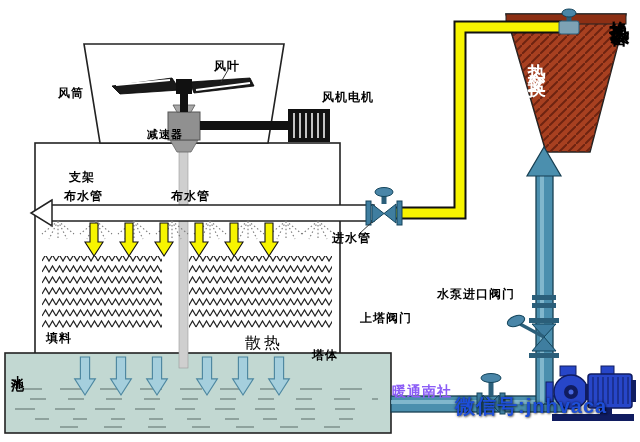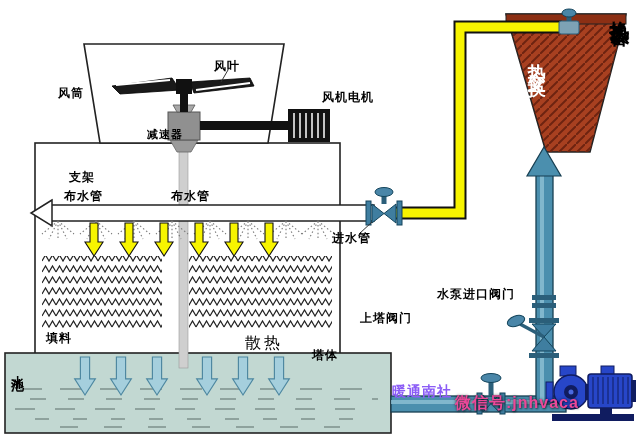--- a/index.html
+++ b/index.html
@@ -13,21 +13,21 @@
     line-height:1.15;letter-spacing:1px;
   }
   .vtext{writing-mode:vertical-rl;text-orientation:upright;}
   .lbl-reducer{font-size:11px;margin-top:9px;}
   .lbl-heat-dissipation{font-size:16px;font-weight:400;letter-spacing:3px;}
   .lbl-pool{font-size:13px;font-weight:700;letter-spacing:3px;}
   .lbl-heat-exchange{font-size:18px;font-weight:700;color:#ffffff;letter-spacing:8px;}
   .lbl-hx-equipment{font-size:20px;font-weight:700;color:#000;letter-spacing:2px;}
   .wm-gray{position:absolute;font-size:14px;color:#8b5cf6;font-weight:600;letter-spacing:1px;}
   .wm-white{
-    position:absolute;font-size:16px;color:#ec4899;font-weight:700;letter-spacing:1px;
+    position:absolute;font-size:20px;color:#1d4ed8;font-weight:700;letter-spacing:1px;
     text-shadow:0 0 3px rgba(0,0,0,.6),1px 1px 2px rgba(0,0,0,.45);
   }
   .yarrow{fill:#f7f400;stroke:#111;stroke-width:1.1;}
   .barrow{fill:#a5cfdd;stroke:#4d87a0;stroke-width:1;}
 </style>
 </head>
 <body>
 
 <div class="stage">
 

